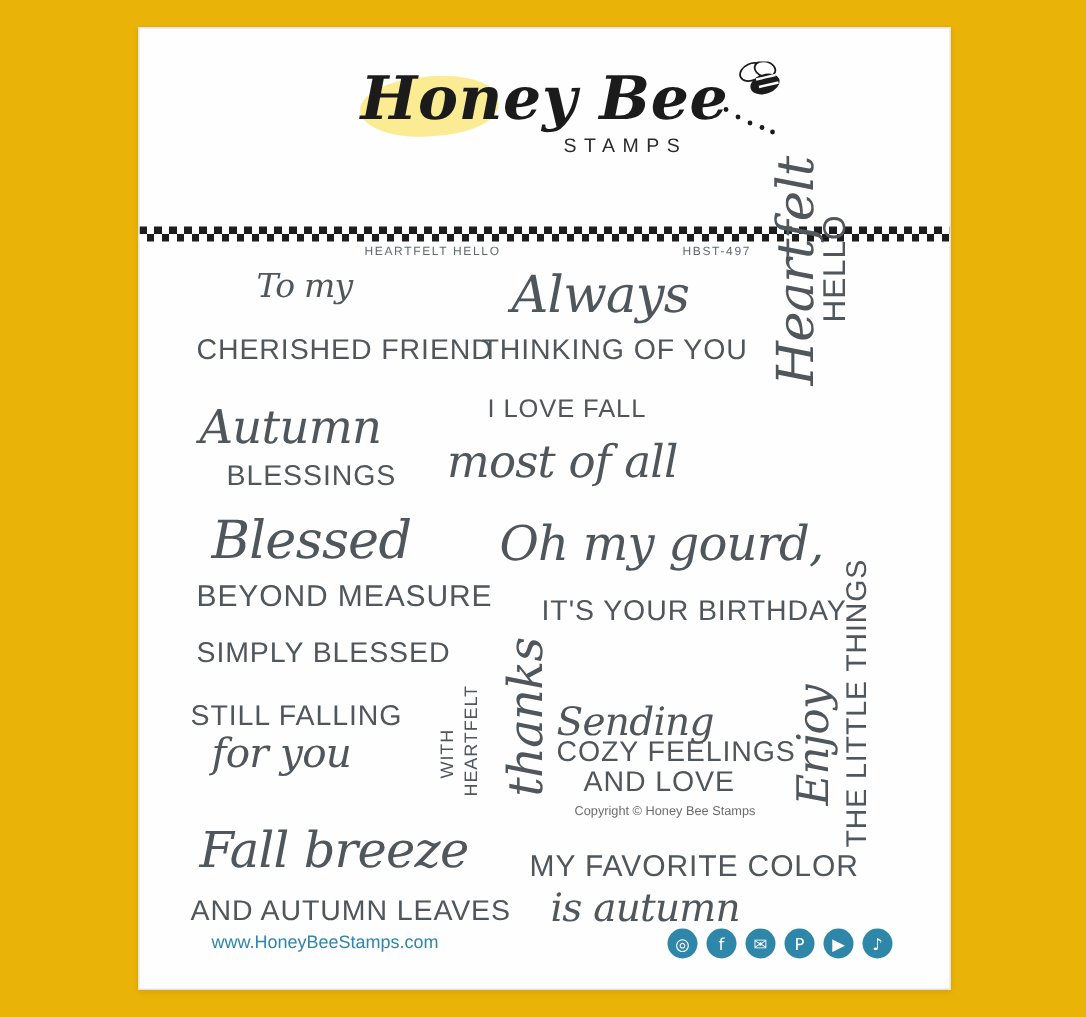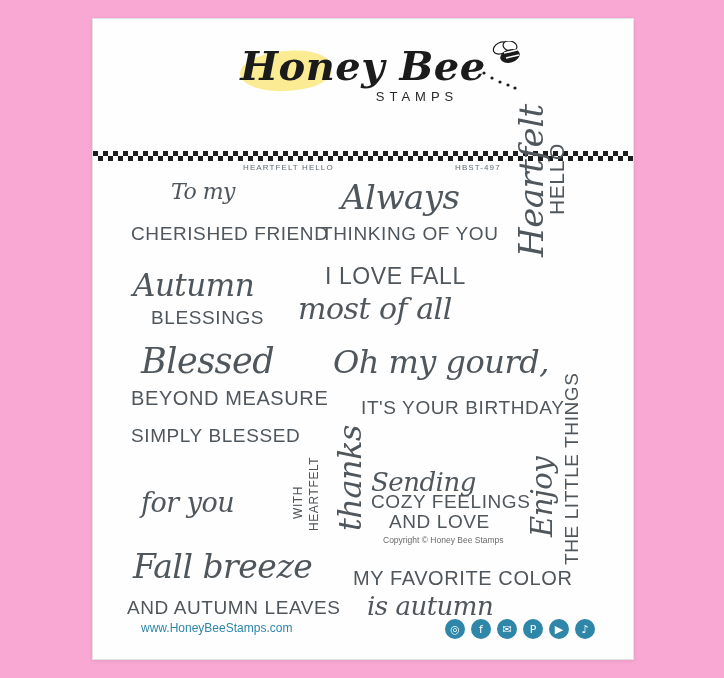--- a/index.html
+++ b/index.html
@@ -10,21 +10,21 @@
   body {
     width: 724px;
     height: 678px;
     font-family: "Liberation Sans", sans-serif;
     overflow: hidden;
   }
   #stage {
     position: relative;
     width: 724px;
     height: 678px;
-    background: #f9a8d4;
+    background: #eab308;
   }
 
   
   .sheet {
     position: absolute;
     left: 92px;
     top: 18px;
     width: 540px;
     height: 640px;
     background: #fefefe;
@@ -164,21 +164,21 @@
   }
 
   
   #s-tomy       { left: 78px;  top: 160px; font-size: 22px; }
   #s-cherished  { left: 38px;  top: 204px; font-size: 19px; }
   #s-always     { left: 248px; top: 158px; font-size: 34px; }
   #s-thinking   { left: 228px; top: 204px; font-size: 19px; }
 
   #s-autumn     { left: 40px;  top: 248px; font-size: 31px; }
   #s-blessings  { left: 58px;  top: 288px; font-size: 19px; }
-  #s-ilovefall  { left: 232px; top: 244px; font-size: 23px; }
+  #s-ilovefall  { left: 232px; top: 244px; font-size: 17px; }
   #s-mostofall  { left: 205px; top: 272px; font-size: 30px; }
 
   #s-heartfelt-v {
     left: 418px; top: 238px; font-size: 34px;
     transform: rotate(-90deg);
     transform-origin: left top;
   }
   #s-hello-v {
     left: 452px; top: 196px; font-size: 21px;
     transform: rotate(-90deg);
@@ -299,20 +299,21 @@
 
     <div class="stamp script" id="s-heartfelt-v">Heartfelt</div>
     <div class="stamp block" id="s-hello-v">HELLO</div>
 
     <div class="stamp script" id="s-blessed">Blessed</div>
     <div class="stamp block" id="s-beyond">BEYOND MEASURE</div>
     <div class="stamp script" id="s-ohmy">Oh my gourd,</div>
     <div class="stamp block" id="s-birthday">IT'S YOUR BIRTHDAY</div>
 
     <div class="stamp block" id="s-simply">SIMPLY BLESSED</div>
+    <div class="stamp block" id="s-stillfall">STILL FALLING</div>
     <div class="stamp script" id="s-foryou">for you</div>
 
     <div class="stamp block" id="s-with">WITH</div>
     <div class="stamp block" id="s-heartfelt-s">HEARTFELT</div>
     <div class="stamp script" id="s-thanks-v">thanks</div>
 
     <div class="stamp script" id="s-sending">Sending</div>
     <div class="stamp block" id="s-cozy">COZY FEELINGS</div>
     <div class="stamp block" id="s-andlove">AND LOVE</div>
 

